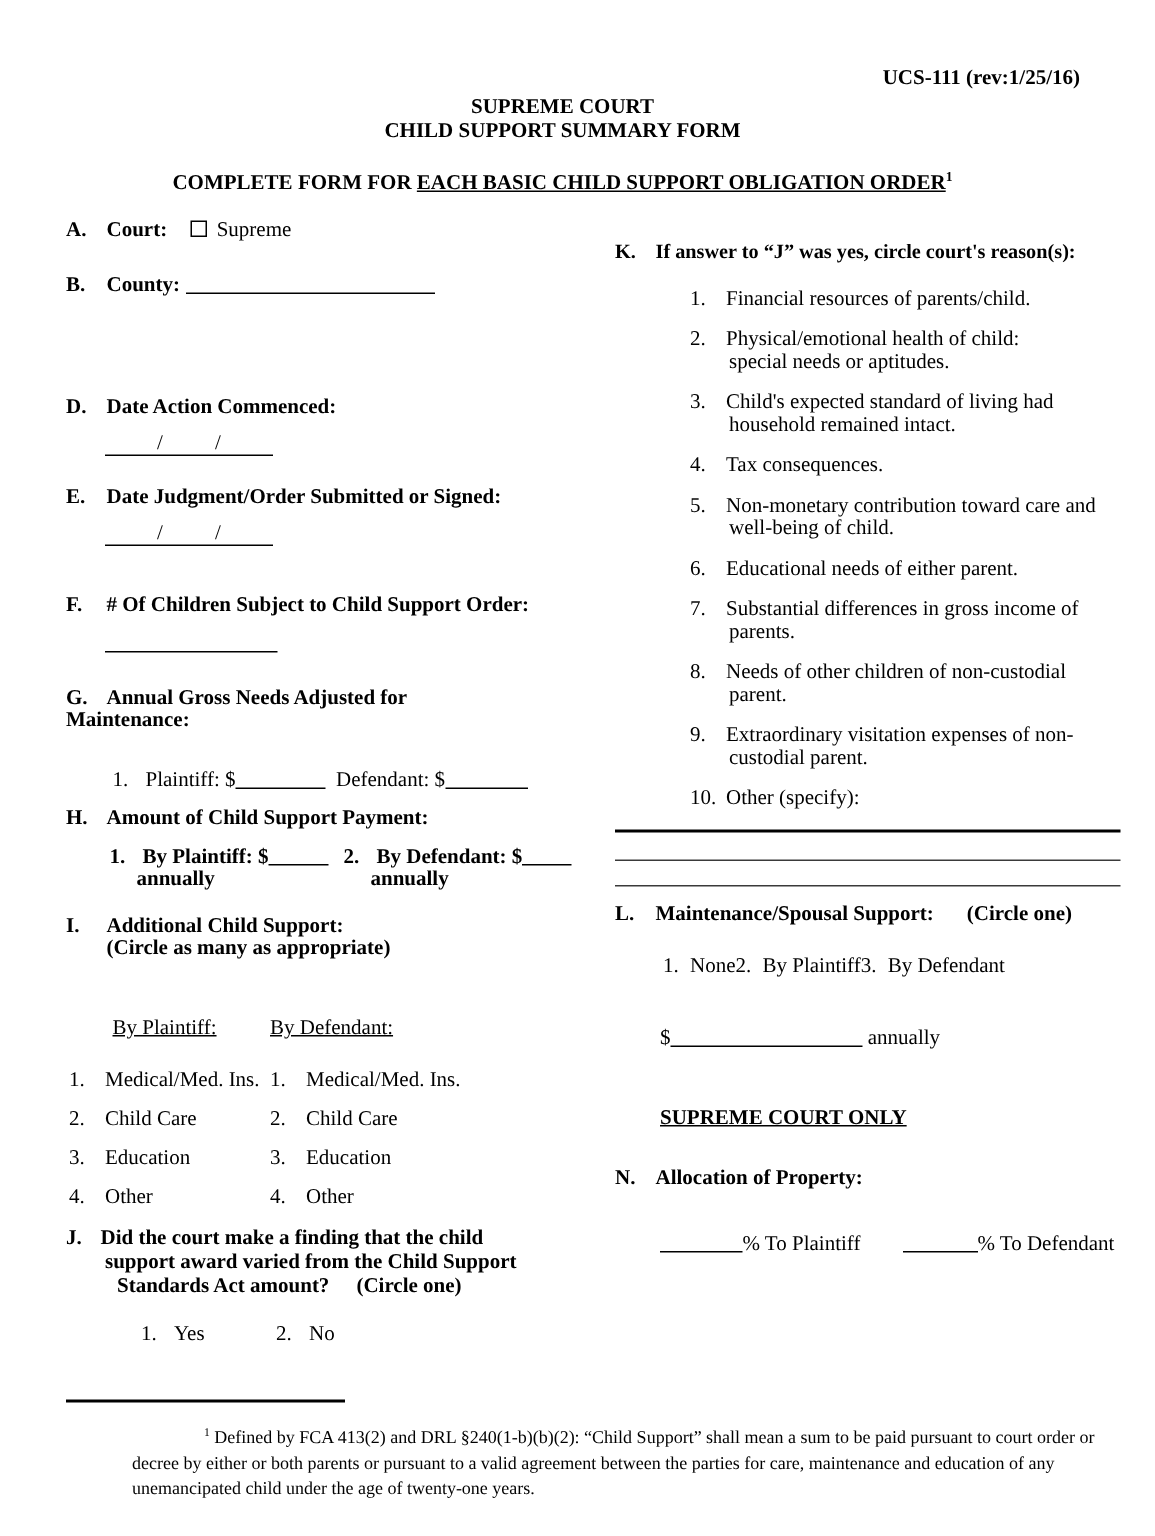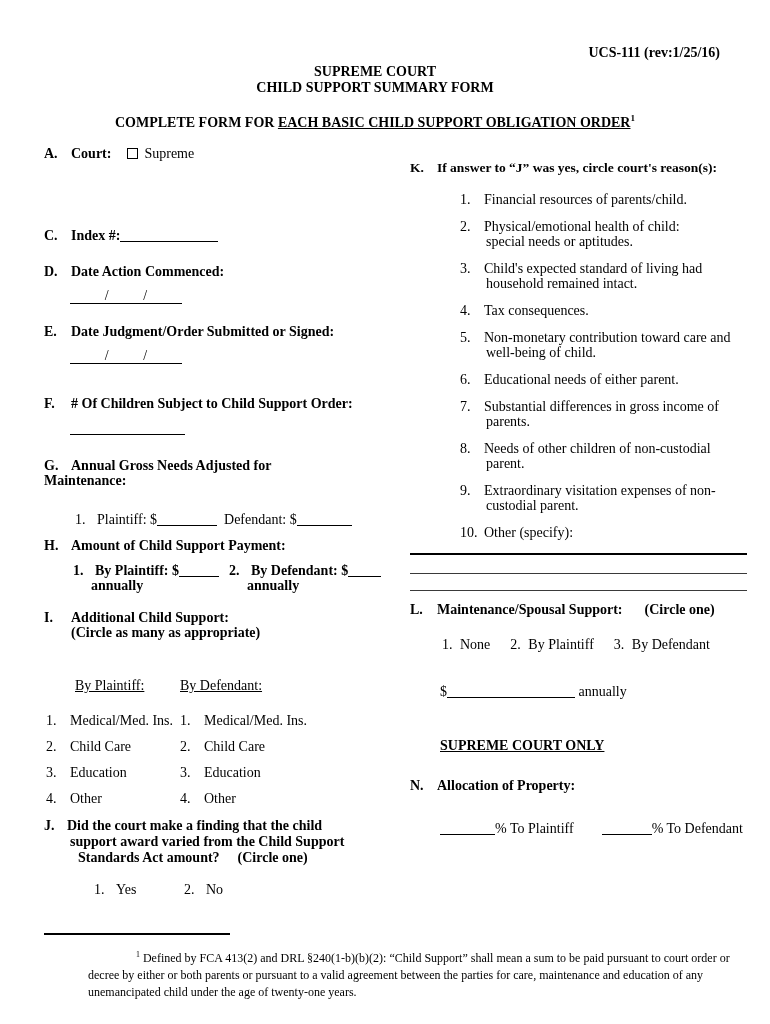--- a/index.html
+++ b/index.html
@@ -45,21 +45,21 @@
   .k-title{white-space:nowrap;font-size:13.5px;}
   .k-list{position:absolute;left:0;right:0;top:192px;}
   .k-item{margin-bottom:12px;padding-left:50px;white-space:nowrap;}
   .k-item .num{width:24px;}
   .k-l2{margin-left:26px;white-space:normal;}
   .k-lines{position:absolute;left:0;right:8px;top:546px;}
   .k-line1{border-top:2px solid #000;margin-top:7px;}
   .k-line2{border-top:1.5px solid #3a3a3a;margin-top:18px;}
   .k-line3{border-top:1.5px solid #3a3a3a;margin-top:16px;}
 
-  .l-opts{display:flex;margin-top:20px;padding-left:32px;gap:20px;}
+  .l-opts{display:flex;margin-top:20px;padding-left:32px;}
   .l-opts .num{width:18px;}
   .m-val{margin-top:22px;padding-left:30px;}
   .sco{padding-left:30px;font-weight:bold;text-decoration:underline;}
   .n-row{margin-top:28px;padding-left:30px;}
   .n-gap{display:inline-block;width:28px;}
 
   .foot-sep{position:absolute;left:44px;top:933px;width:186px;border-top:2px solid #000;}
   .footnote{position:absolute;left:88px;top:950px;width:656px;font-size:12px;line-height:17px;text-indent:48px;}
 </style>
 </head>
@@ -75,24 +75,24 @@
   <div class="hdr-instruction">
     <span>COMPLETE FORM FOR </span><span class="u">EACH BASIC CHILD SUPPORT OBLIGATION ORDER</span><sup>1</sup>
   </div>
 
   <div class="col-left">
 
     <div class="sec" style="top:146px">
       <span class="ltr">A.</span><span class="b">Court:</span><span class="checkbox"></span><span>Supreme</span>
     </div>
 
-
-    <div class="sec" style="top:228px">
-      <span class="ltr">C.</span><span class="b">Index #:</span><span class="blank" style="width:98px"></span>
-    </div>
+    <div class="sec" style="top:182px">
+      <span class="ltr">B.</span><span class="b">County:</span>&nbsp;<span class="blank" style="width:166px"></span>
+    </div>
+
 
     <div class="sec" style="top:264px">
       <div><span class="ltr">D.</span><span class="b">Date Action Commenced:</span></div>
       <div class="d-blank">
         <span class="date" style="width:112px">
             <span>/</span>
             <span>/</span>
           </span>
       </div>
     </div>

